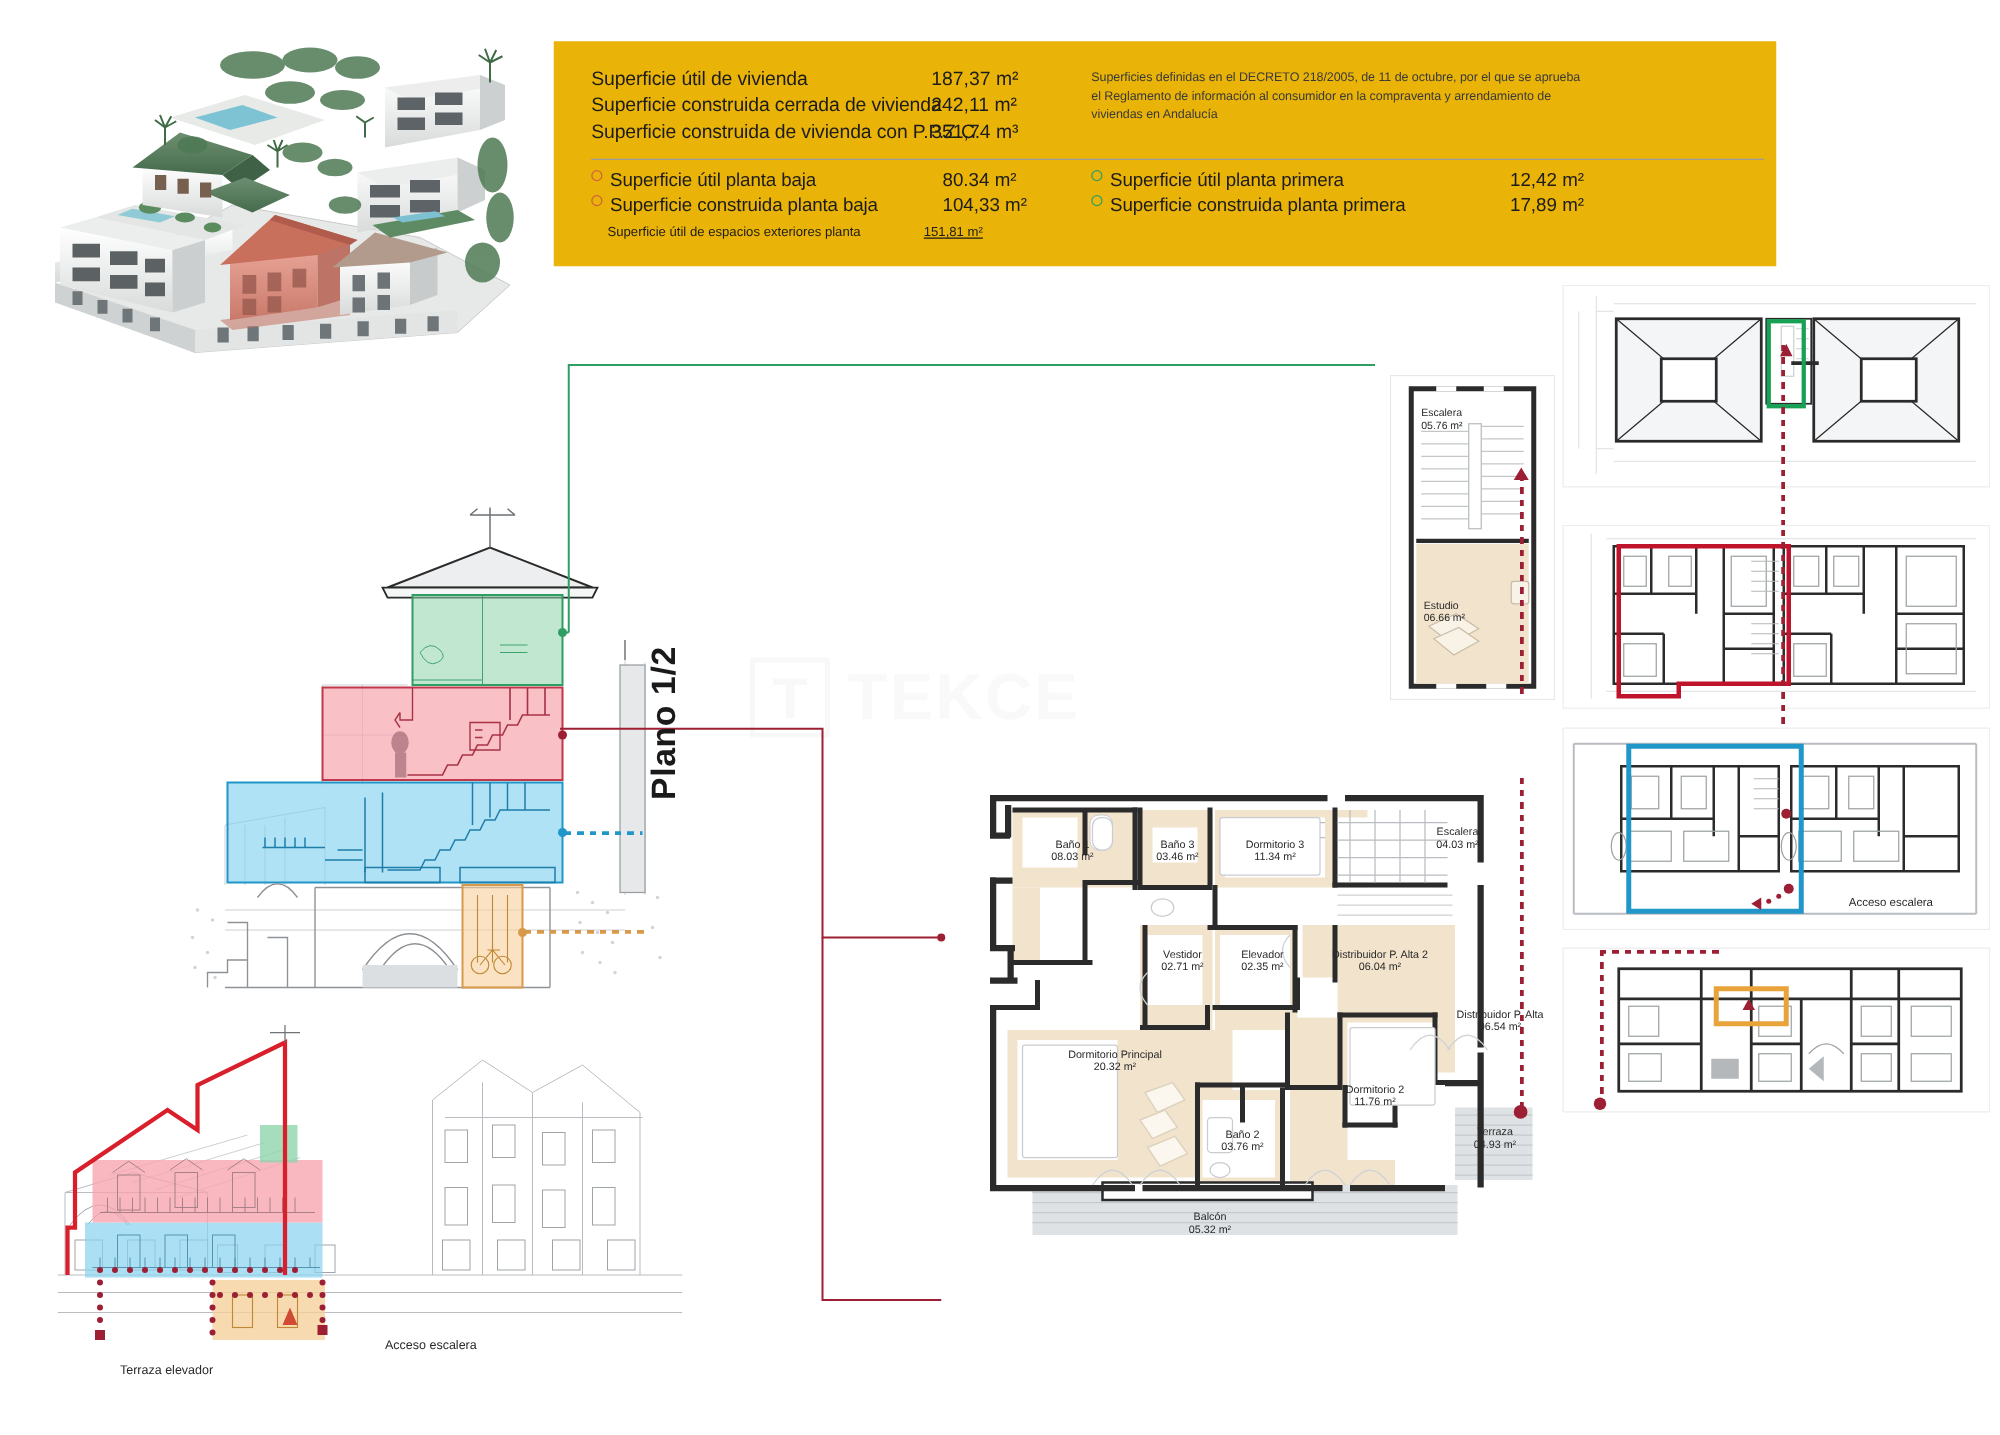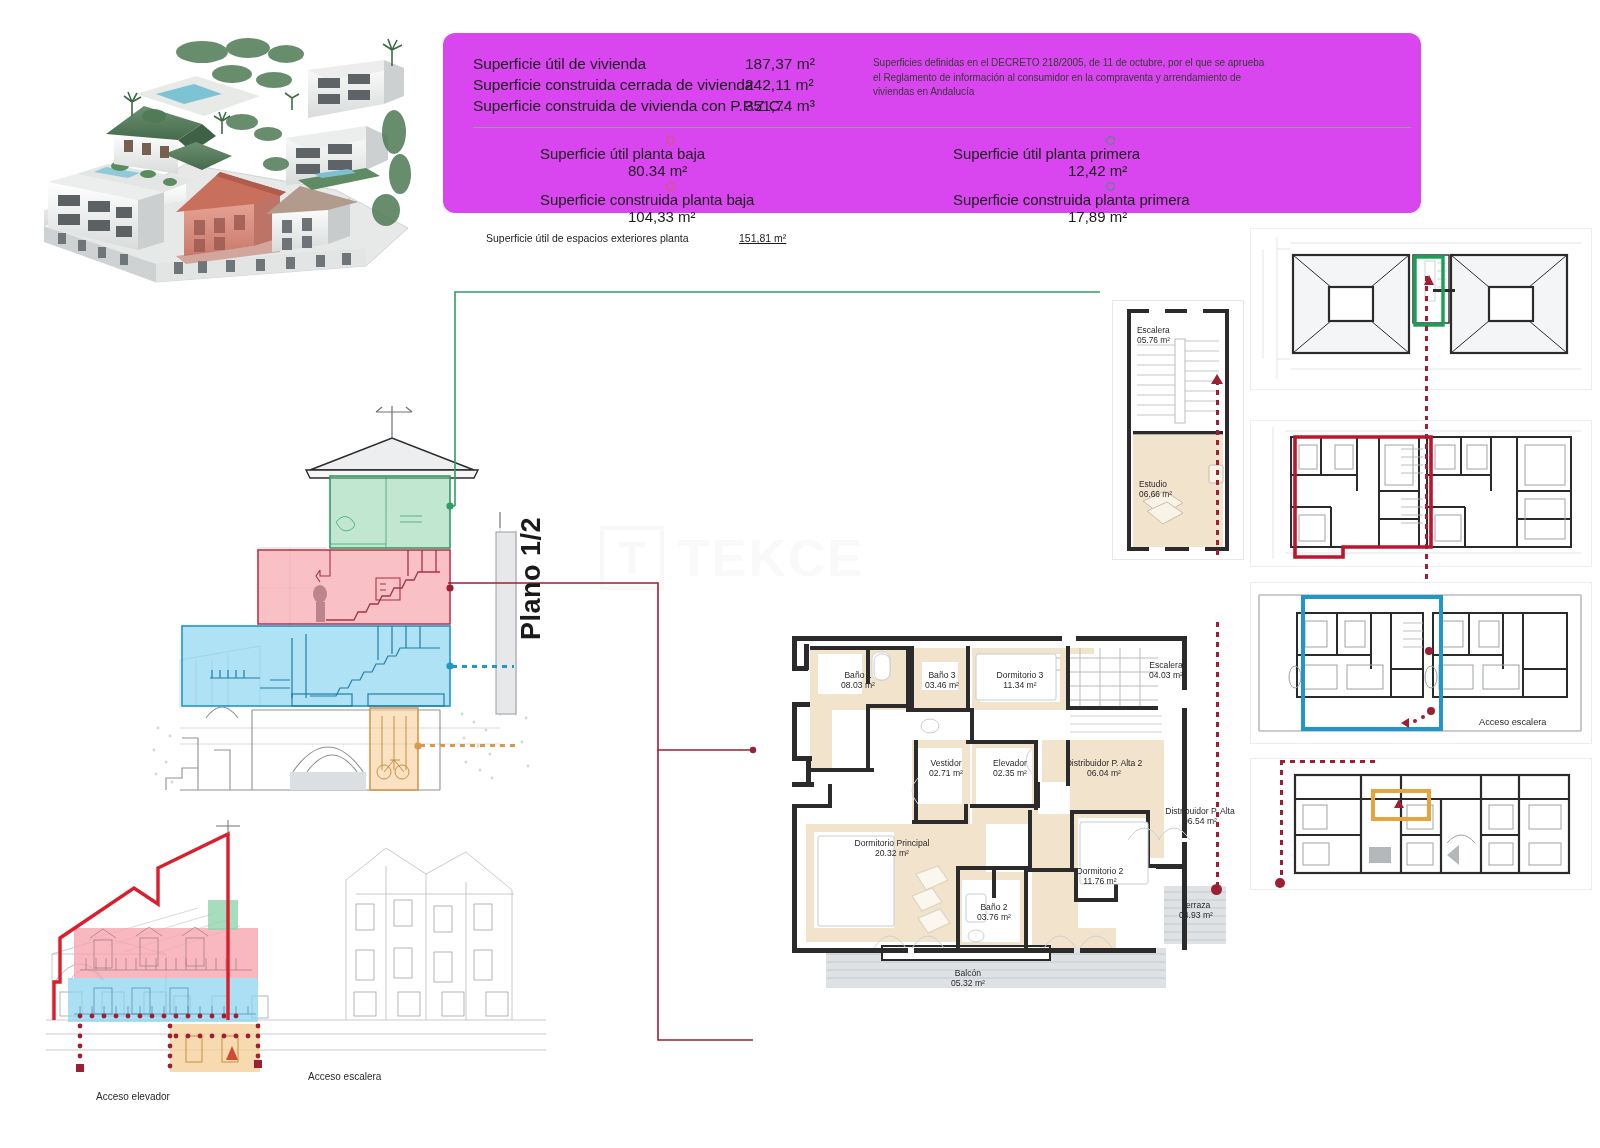--- a/index.html
+++ b/index.html
@@ -1,39 +1,39 @@
 <!DOCTYPE html>
 <html><head>
 <meta charset="utf-8">
 <style>
   html,body{margin:0;padding:0;background:#ffffff;}
   body{width:1600px;height:1148px;position:relative;overflow:hidden;
        font-family:"Liberation Sans","DejaVu Sans",sans-serif;color:#1c1c1c;}
   .abs{position:absolute;}
 
   
-  #spec-band{left:443px;top:33px;width:978px;height:180px;background:#d946ef;border-radius:12px;}
+  #spec-band{left:443px;top:33px;width:978px;height:180px;background:#eab308;}
   #spec-inner{position:absolute;left:30px;top:22px;right:14px;bottom:10px;}
   .spec-top{display:flex;}
   .spec-col-l{width:400px;}
   .spec-col-r{width:530px;}
   .spec-row{display:flex;align-items:baseline;margin-bottom:3px;}
   .spec-lbl{font-size:15.5px;letter-spacing:-.1px;white-space:nowrap;}
   .spec-val{font-size:15.5px;white-space:nowrap;}
   .spec-col-l .spec-lbl{width:272px;}
   .spec-col-l .spec-val{width:90px;}
   .spec-col-r .spec-lbl{width:400px;}
   .spec-col-r .spec-val{width:110px;}
   .fineprint{font-size:10px;color:#3a3a3a;line-height:1.45;
              width:395px;margin-top:1px;letter-spacing:-.05px;}
   .divider{height:1px;background:#9a9a9f;margin:9px 0 8px 0;width:938px;}
   .spec-bot{display:flex;}
   .bcol-l{width:400px;}
   .bcol-r{width:480px;}
-  .brow{display:flex;align-items:center;margin-bottom:3px;flex-direction:column;}
+  .brow{display:flex;align-items:flex-start;margin-bottom:3px;}
   .bullet{width:7px;height:7px;border-radius:50%;border:1.4px solid #d2603f;
           margin-right:6px;flex:0 0 auto;background:transparent;}
   .bullet.green{border-color:#2f9e63;}
   .brow .spec-lbl{font-size:15px;}
   .bcol-l .spec-lbl{width:266px;}
   .bcol-l .spec-val{width:90px;font-size:15px;}
   .bcol-r .spec-lbl{width:320px;}
   .bcol-r .spec-val{width:90px;font-size:15px;}
   .smallrow{display:flex;margin-top:7px;padding-left:13px;}
   .smallrow .s-lbl{font-size:10.5px;width:253px;}
@@ -882,13 +882,13 @@
       <circle cx="212" cy="206" r="2.4"></circle>
         <circle cx="212" cy="226" r="2.4"></circle>
         <circle cx="212" cy="236" r="2.4"></circle>
     </g>
     <rect x="208" y="240" width="8" height="8" fill="#9d1f33"></rect>
     <rect x="30" y="244" width="8" height="8" fill="#9d1f33"></rect>
   </svg>
 </div>
 
 <div class="caption" style="left:308px;top:1071px;">Acceso escalera</div>
-<div class="caption" style="left:96px;top:1091px;">Acceso elevador</div>
+<div class="caption" style="left:96px;top:1091px;">Terraza elevador</div>
 
 </body></html>

